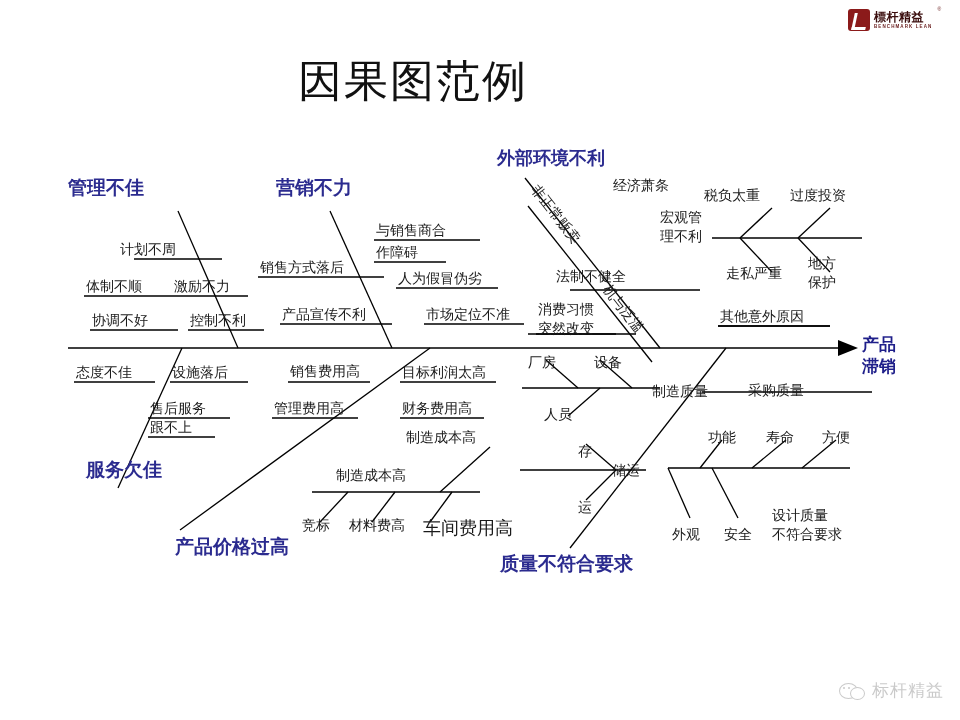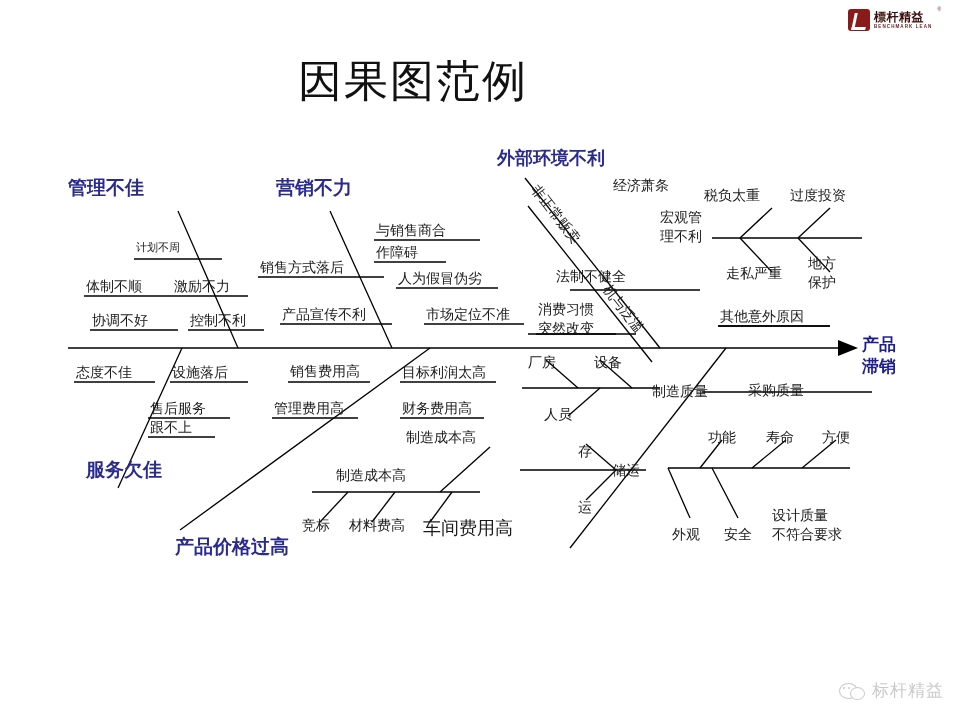--- a/index.html
+++ b/index.html
@@ -158,25 +158,26 @@
 
       <line x1="718" y1="326" x2="830" y2="326"></line>
     </g>
   </svg>
 
   <div class="cat" style="left:68px;top:177px;font-size:19px;">管理不佳</div>
   <div class="cat" style="left:276px;top:177px;font-size:19px;">营销不力</div>
   <div class="cat" style="left:497px;top:148px;font-size:18px;">外部环境不利</div>
   <div class="cat" style="left:86px;top:459px;font-size:19px;">服务欠佳</div>
   <div class="cat" style="left:175px;top:536px;font-size:19px;">产品价格过高</div>
+  <div class="cat" style="left:500px;top:553px;font-size:19px;">质量不符合要求</div>
 
   <div class="effect" style="left:862px;top:334px;">产品</div>
   <div class="effect" style="left:862px;top:356px;">滞销</div>
 
-  <div class="lab" style="left:136px;top:242px;font-size:11px;">计划不周</div>
+  <div class="lab" style="left:120px;top:242px;font-size:14px;">计划不周</div>
   <div class="lab" style="left:86px;top:279px;font-size:14px;">体制不顺</div>
   <div class="lab" style="left:174px;top:279px;font-size:14px;">激励不力</div>
   <div class="lab" style="left:92px;top:313px;font-size:14px;">协调不好</div>
   <div class="lab" style="left:190px;top:313px;font-size:14px;">控制不利</div>
 
   <div class="lab" style="left:76px;top:365px;font-size:14px;">态度不佳</div>
   <div class="lab" style="left:172px;top:365px;font-size:14px;">设施落后</div>
   <div class="lab" style="left:150px;top:401px;font-size:14px;">售后服务</div>
   <div class="lab" style="left:150px;top:420px;font-size:14px;">跟不上</div>
 

